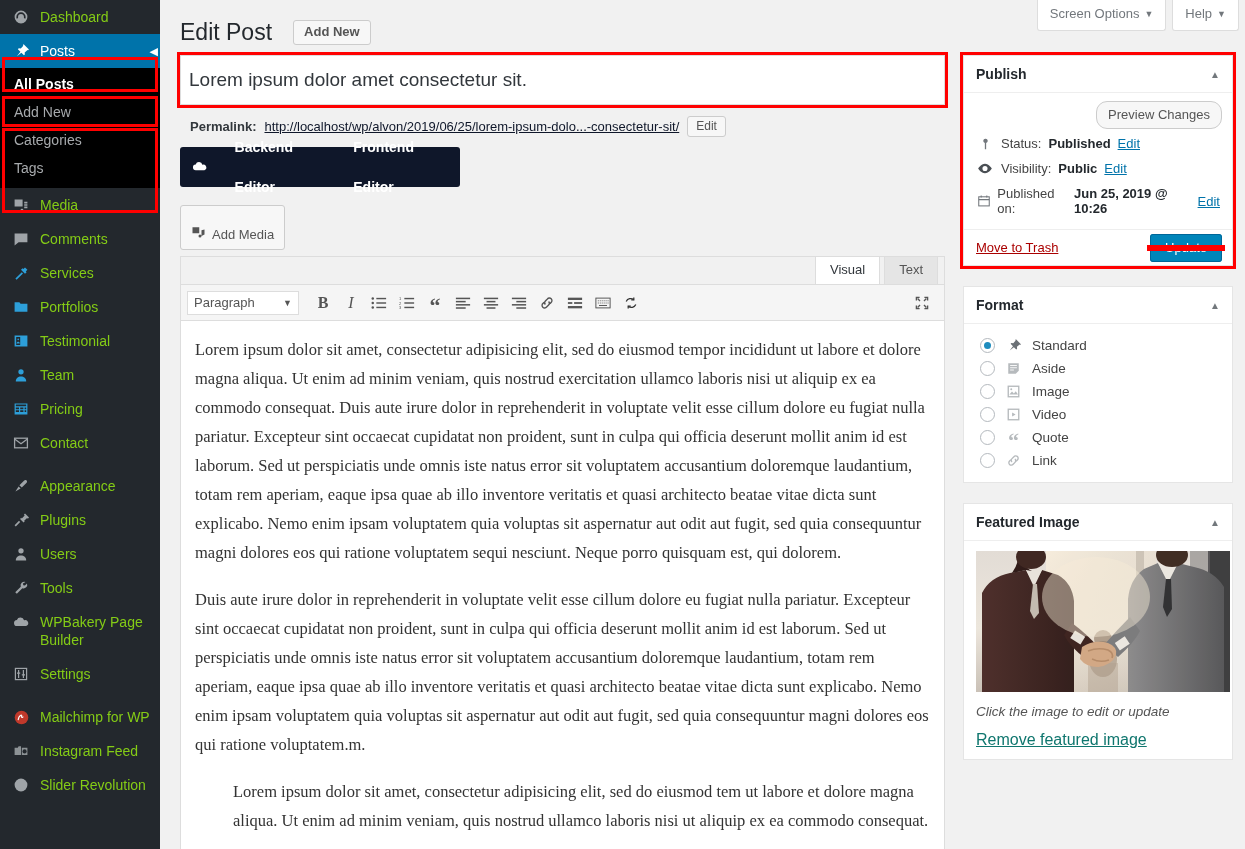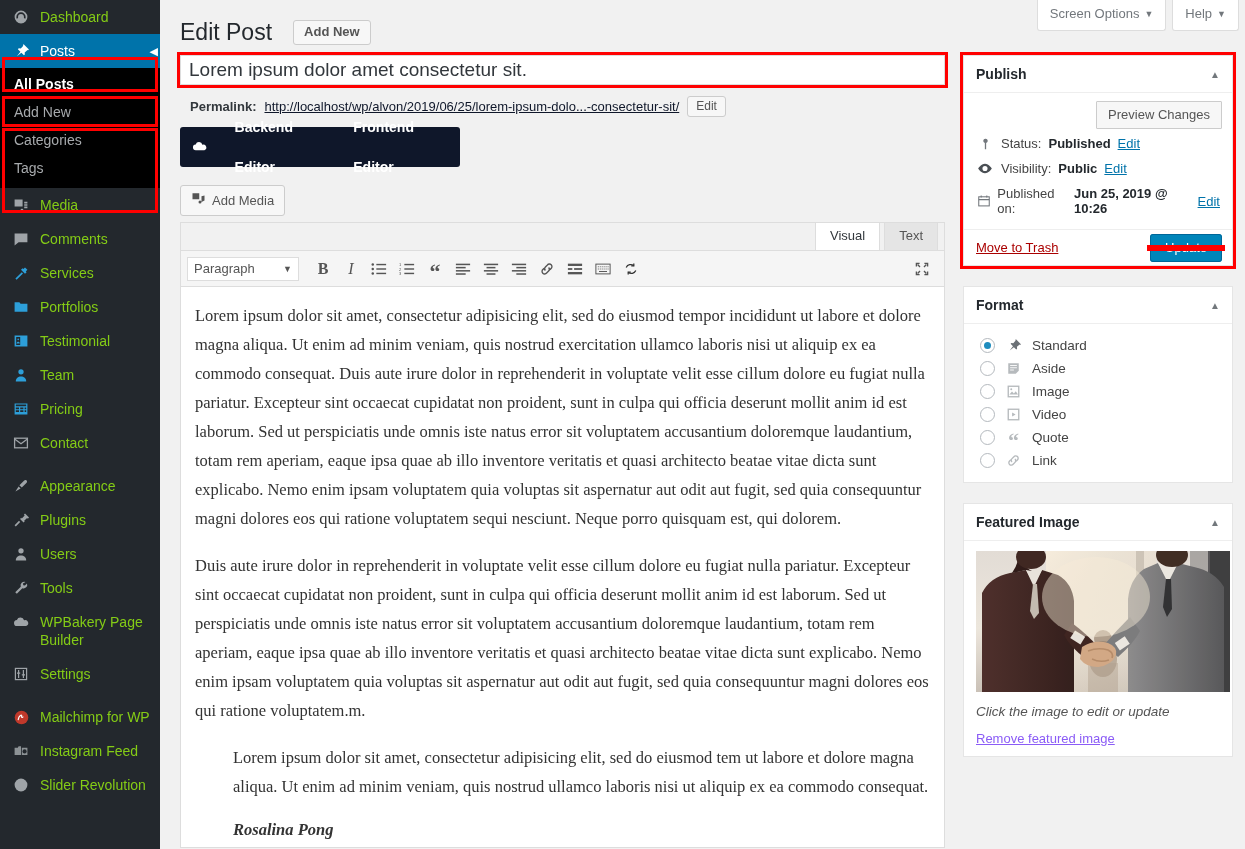--- a/index.html
+++ b/index.html
@@ -108,21 +108,21 @@
   }
 
   .columns { display: flex; gap: 18px; }
   .col-left { width: 765px; flex: 0 0 765px; }
   .col-right { width: 270px; flex: 0 0 270px; }
 
   
   .titlewrap { position: relative; margin-bottom: 8px; }
   .title-input {
     width: 765px;
-    height: 30px;
+    height: 50px;
     border: 1px solid #ddd;
     background: #fff;
     font-size: 19px;
     color: #32373c;
     padding: 3px 8px;
     font-family: "Liberation Sans", sans-serif;
     outline: none;
   }
   .ann-red { outline: 3px solid #ff0000; outline-offset: 0px; }
 
@@ -149,21 +149,21 @@
   .wpb-tab {
     color: #fff; font-size: 14px; font-weight: bold;
     padding: 0 14px; line-height: 40px; cursor: pointer;
   }
 
   
   .media-row { display: flex; align-items: center; padding-bottom: 6px; }
   .add-media-btn {
     display: inline-flex; align-items: center; gap: 6px;
     border: 1px solid #ccc; background: #f7f7f7; color: #555;
-    font-size: 13px; padding: 5px 10px 6px 10px; border-radius: 3px; cursor: pointer;
+    font-size: 13px; padding: 19px 10px 6px 10px; border-radius: 3px; cursor: pointer;
   }
 
   
   .editor-box { background: #fff; border: 1px solid #ddd; }
   .editor-tabs {
     position: relative; height: 28px;
     background: #f1f1f1;
     border-bottom: 1px solid #ddd;
     display: flex; justify-content: flex-end; align-items: flex-end;
     padding-right: 6px;
@@ -227,21 +227,21 @@
     border-bottom: 1px solid #eee;
   }
   .panel-title { font-size: 14px; font-weight: bold; color: #23282d; }
   .panel-toggle { color: #72777c; font-size: 10px; cursor: pointer; }
   .panel-body { padding: 10px 12px; }
 
   .pub-top { display: flex; justify-content: flex-end; padding: 8px 10px 2px 10px; }
   .preview-btn {
     border: 1px solid #ccc; background: #f7f7f7; color: #555;
     font-size: 13px; font-weight: normal; padding: 5px 11px 6px 11px;
-    border-radius: 1px; cursor: pointer;
+    border-radius: 11px; cursor: pointer;
   }
   .pub-row {
     display: flex; align-items: center; gap: 7px;
     padding: 5px 12px; font-size: 13px; color: #444;
   }
   .pub-row .pr-icon { width: 18px; display:flex; justify-content:center; color: #72777c; }
   .pub-row b { color: #23282d; }
   .pub-link { color: #0073aa; text-decoration: underline; cursor: pointer; }
   .pub-foot {
     display: flex; align-items: center; justify-content: space-between;
@@ -273,21 +273,21 @@
   }
   .fmt-icon { width: 19px; flex: 0 0 19px; display: flex; align-items: center; justify-content: center; color: #b6babd; }
 
   
   .feat-img {
     width: 254px; height: 141px;
     overflow: hidden; display: block; margin-bottom: 12px;
     cursor: pointer; position: relative;
   }
   .feat-caption { font-style: italic; font-size: 13.5px; color: #555; margin-bottom: 12px; }
-  .feat-remove { color: #8b5cf6; text-decoration: underline; font-size: 13px; cursor: pointer; }
+  .feat-remove { color: #0f766e; text-decoration: underline; font-size: 16px; cursor: pointer; }
 
   
   .ann-box { position: absolute; border: 3px solid #ff0000; pointer-events: none; z-index: 30; }
 </style>
 </head>
 <body>
 
 <div class="wrap">
 
   <div class="sidebar">

